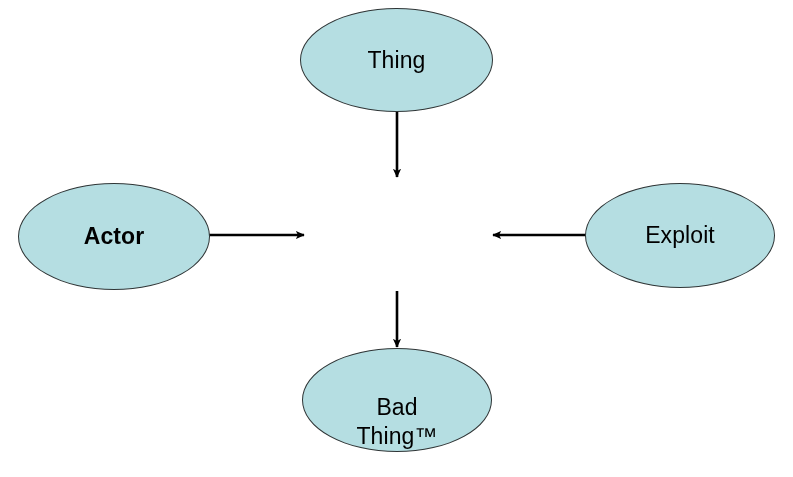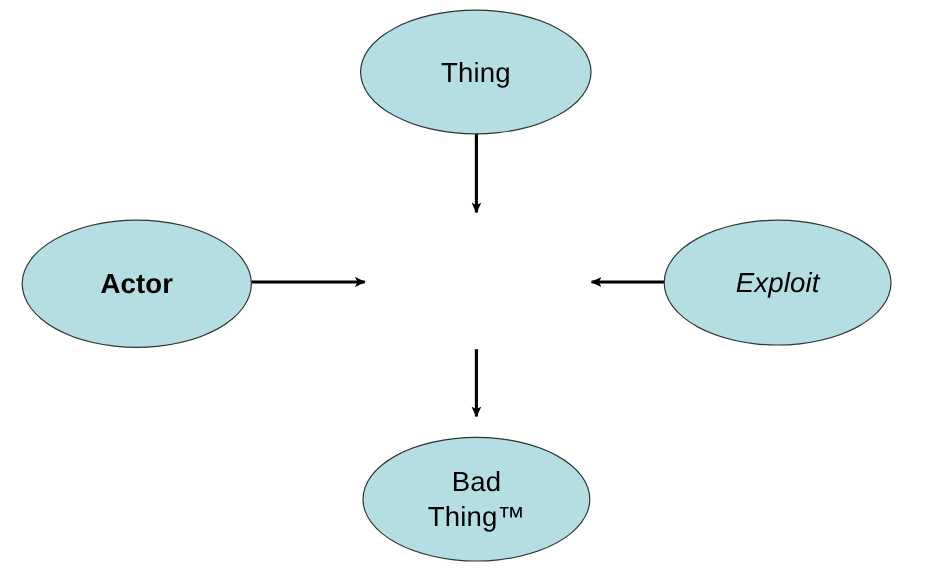--- a/index.html
+++ b/index.html
@@ -42,22 +42,22 @@
     color: #000000;
     font-size: 23px;
     line-height: 29px;
     letter-spacing: 0.1px;
     white-space: pre-line;
     user-select: none;
   }
   .node-action  { left: 300px; top: 8px;   width: 193px; height: 104px; }
   .node-actor   { left: 18px;  top: 183px; width: 192px; height: 107px; font-weight: bold; }
   .node-risk    { left: 303px; top: 178px; width: 190px; height: 114px; }
-  .node-exploit { left: 553px; top: 183px; width: 190px; height: 105px; font-style: italic; }
-  .node-bad     { left: 302px; top: 364px; width: 190px; height: 104px; }
+  .node-exploit { left: 585px; top: 183px; width: 190px; height: 105px; }
+  .node-bad     { left: 302px; top: 348px; width: 190px; height: 104px; align-items: flex-end; }
 </style>
 </head>
 <body>
 
 <div id="canvas">
 
   <svg id="edge-layer" viewBox="0 0 793 477" width="793" height="477" xmlns="http://www.w3.org/2000/svg">
     <defs>
       <marker id="arrowhead" markerWidth="9" markerHeight="9" refX="8.2" refY="4.5" orient="auto" markerUnits="userSpaceOnUse">
         <path d="M 0 0.4 L 9 4.5 L 0 8.6 L 2.2 4.5 Z" fill="#000000"></path>

